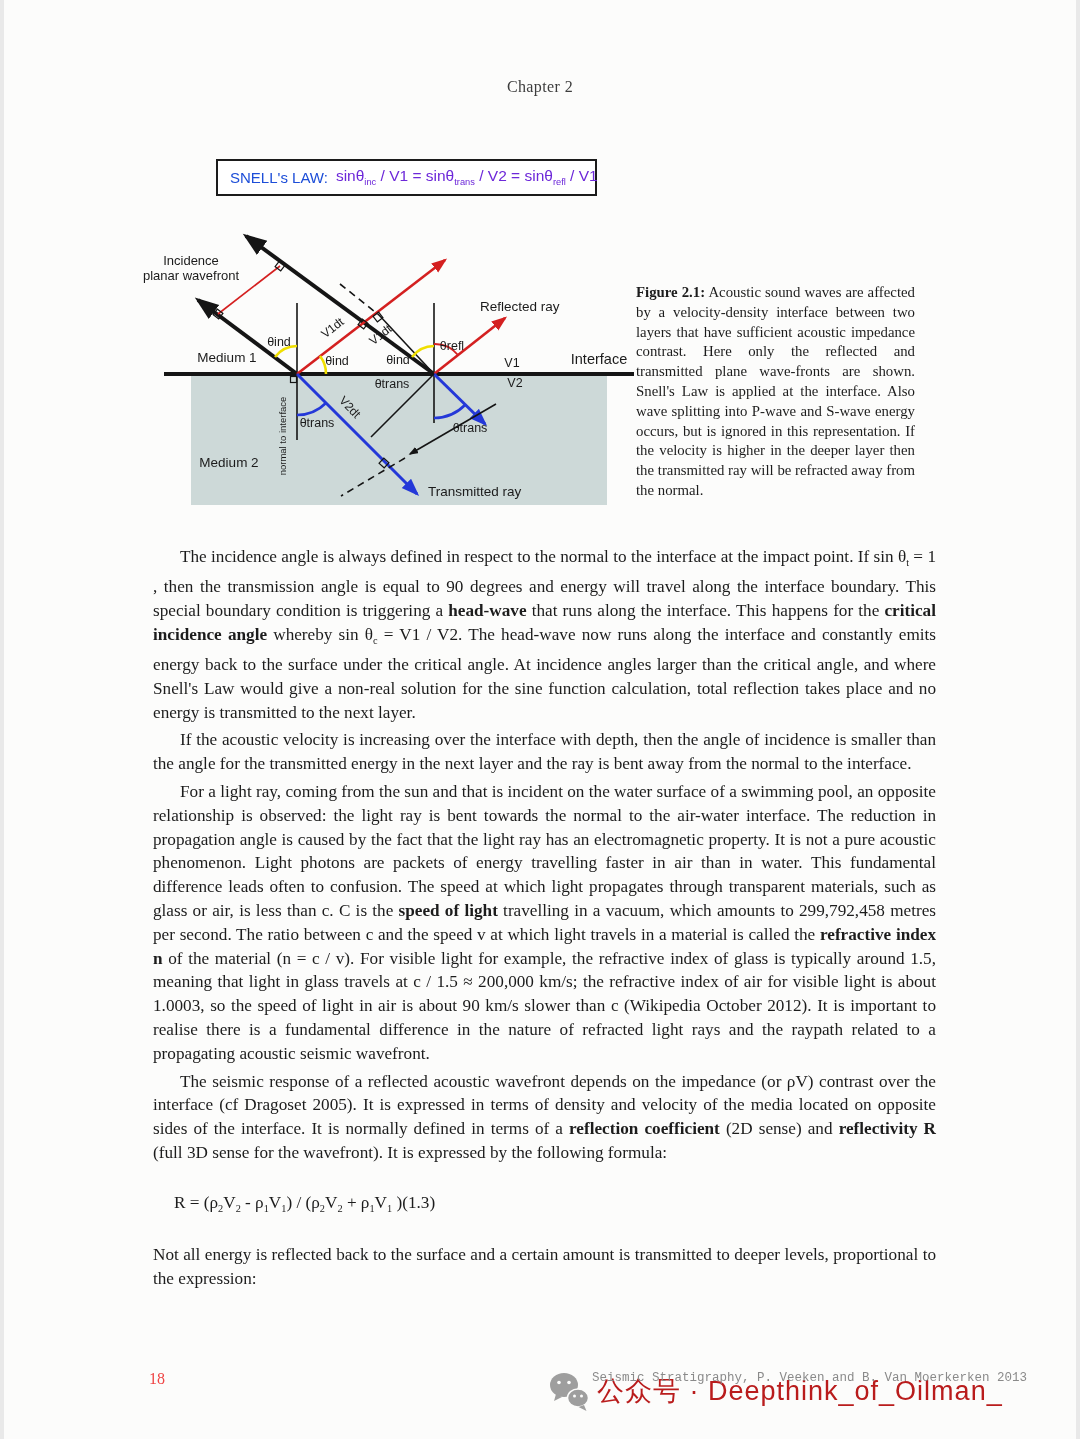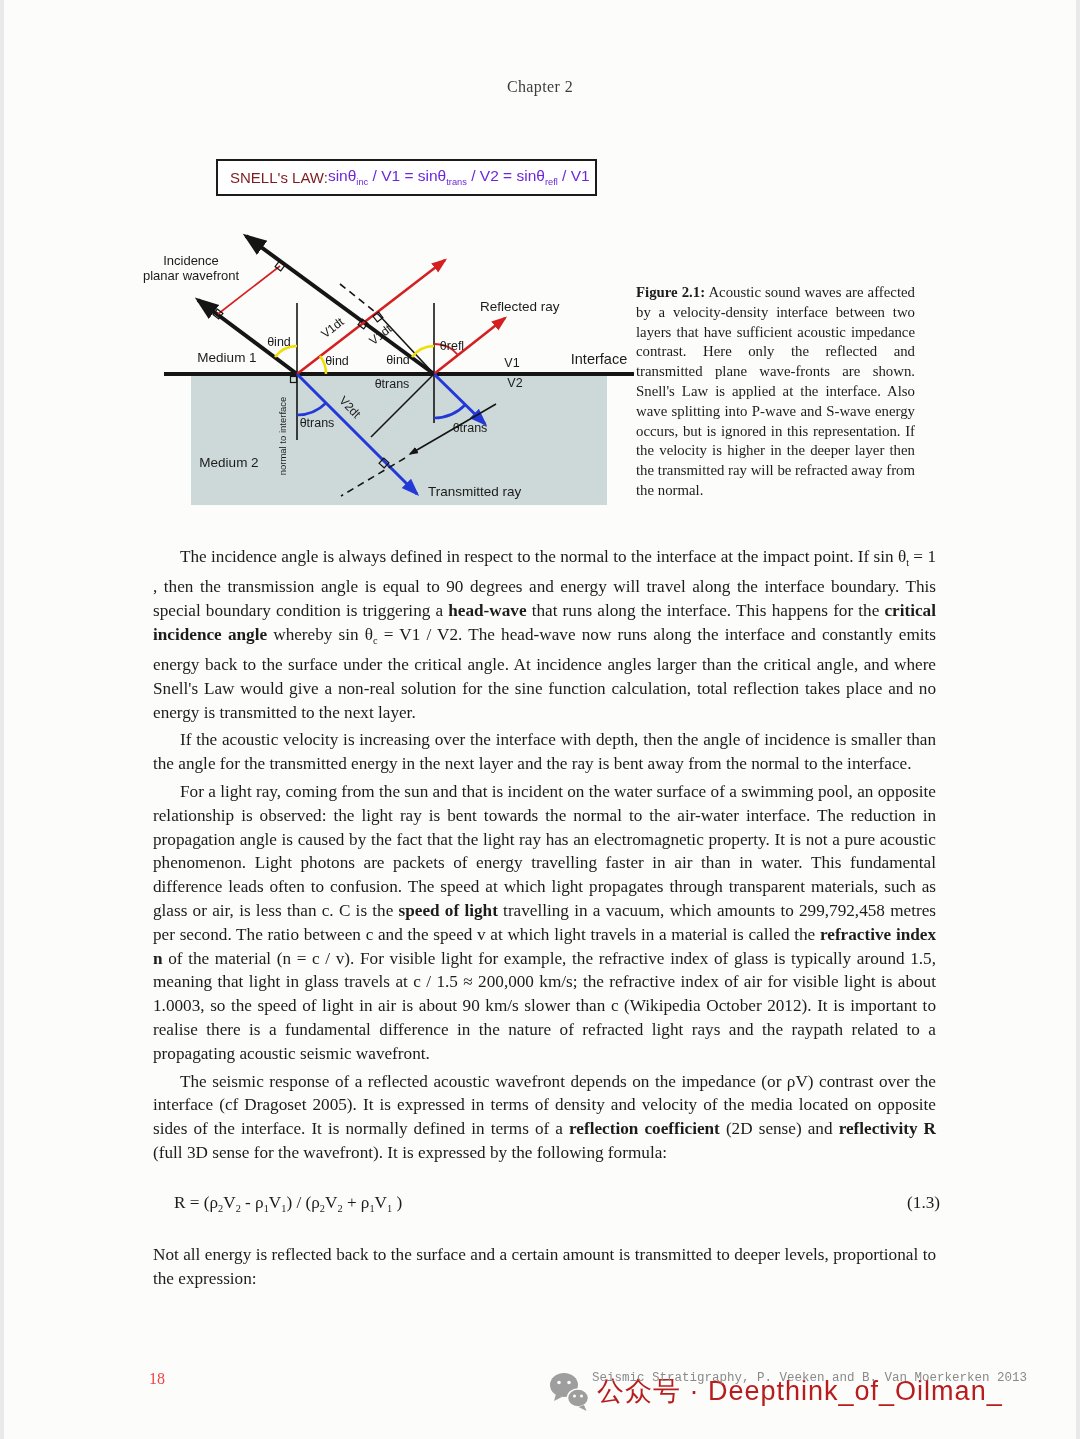--- a/index.html
+++ b/index.html
@@ -5,36 +5,36 @@
   *{box-sizing:border-box}
   body{margin:0;background:#e9e9e9}
   .page{position:relative;width:1072px;height:1439px;margin:0 auto;background:#fcfcfb;
         font-family:"Liberation Serif",serif;color:#1c1c1c;overflow:hidden}
   .chapter-header{position:absolute;top:78px;left:0;width:100%;text-align:center;
         font-size:16px;color:#3d3d3d;letter-spacing:.4px}
   
   .snell-box{position:absolute;left:212px;top:159px;width:381px;height:37px;border:2px solid #1b1b1b;
         background:#fff;display:flex;align-items:center;padding:0 12px;
         font-family:"Liberation Sans",sans-serif}
-  .snell-label{font-size:15px;color:#7f1d1d;margin-right:0;white-space:nowrap}
+  .snell-label{font-size:15px;color:#1d4ed8;margin-right:8px;white-space:nowrap}
   .snell-formula{font-size:15.5px;color:#6d28d9;white-space:nowrap}
   sub{font-size:.6em}
   .b{font-weight:bold}
   
   .diagram{position:absolute;left:130px;top:228px;width:520px;height:300px}
   .diagram text{font-family:"Liberation Sans",sans-serif;fill:#1b1b1b}
   
   .caption{position:absolute;left:632px;top:283px;width:279px;font-size:14.8px;
         line-height:19.8px;text-align:justify}
   
   .article{position:absolute;left:145px;top:541px;width:791px;font-size:17.2px;
         line-height:23.8px;text-align:justify}
   .para{margin:4px}
   .para.indent{text-indent:27px}
-  .equation{display:flex;justify-content:space-between;align-items:baseline;
+  .equation{display:flex;align-items:baseline;
         margin:26px 0 22px 0;padding-left:25px;font-size:17.2px}
   
   .page-number{position:absolute;left:145px;top:1370px;font-size:16px;color:#ef4444}
   .watermark{position:absolute;left:543px;top:1370px;display:flex;align-items:center;
         color:#b91c1c;font-family:"Liberation Sans",sans-serif}
   .watermark-text{font-size:27px;letter-spacing:1px;line-height:42px;margin-left:6px;white-space:nowrap}
   .citation{position:absolute;left:588px;top:1371px;font-family:Liberation Mono, monospace;
         font-size:12.5px;color:#8a8a8a;white-space:nowrap}
 </style>
 </head>

